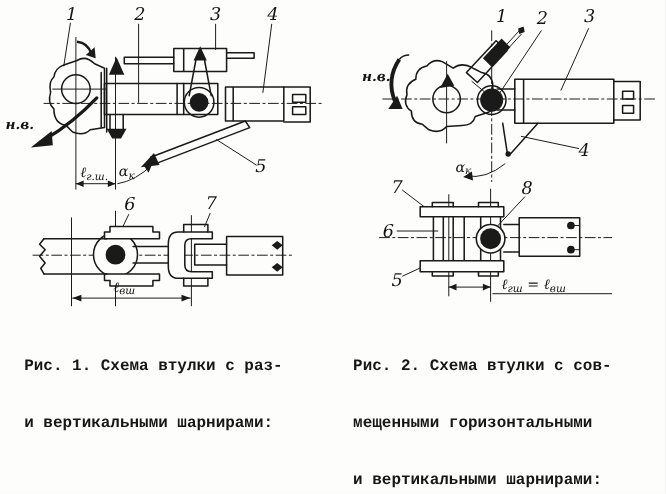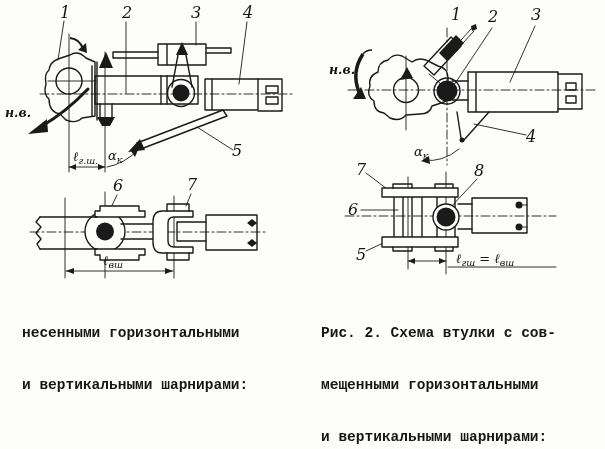--- a/index.html
+++ b/index.html
@@ -225,21 +225,21 @@
       <text class="callout" x="356" y="175">7</text>
       <text class="callout" x="348" y="215">6</text>
       <text class="callout" x="356" y="260">5</text>
       <text class="callout" x="474" y="176">8</text>
       <text class="nv" x="329" y="74">н.в.</text>
     </g>
   </g>
 </svg>
 
 <div id="cap1" class="caption">
-  <div class="cap-head">несенными горизонтальными</div>
+  <div class="cap-head">Рис. 1. Схема втулки с раз-</div>
   <div class="cap-head">и вертикальными шарнирами:</div>
   
   
   
   
   
   
 </div>
 
 <div id="cap2" class="caption">

